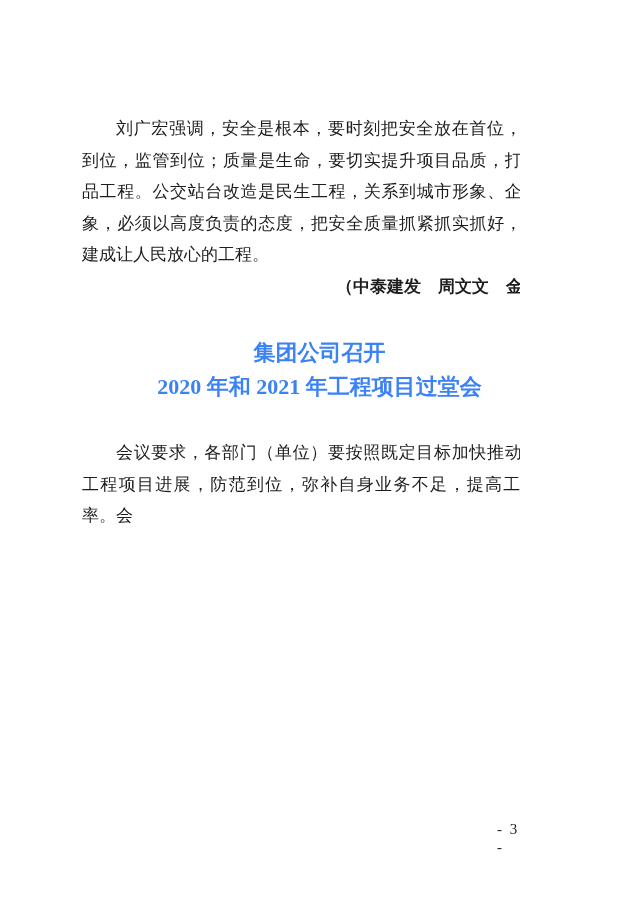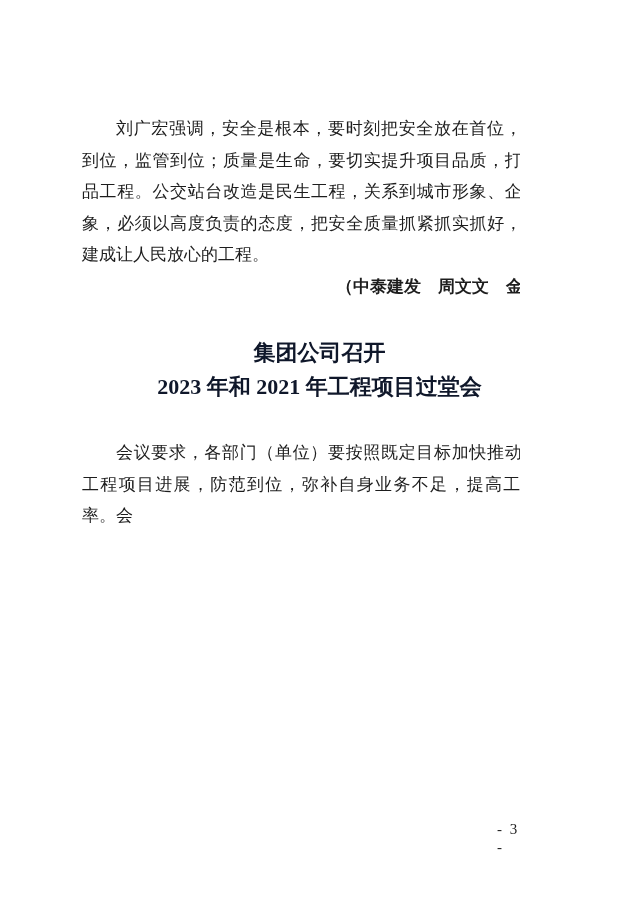--- a/index.html
+++ b/index.html
@@ -35,21 +35,21 @@
     line-height: 31.5px;
     text-align: right;
     font-weight: bold;
   }
   .doc-title {
     margin: 34px 0 0 0;
     font-size: 22px;
     font-weight: bold;
     line-height: 34px;
     text-align: center;
-    color: #0f172a;
+    color: #3b82f6;
   }
   .body-block {
     margin-top: 33px;
   }
   .page-number {
     position: absolute;
     top: 820px;
     left: 497px;
     font-size: 15px;
     line-height: 18px;
@@ -62,21 +62,21 @@
 
 <div class="page">
   <div class="content">
 
     <p class="para">刘广宏强调，安全是根本，要时刻把安全放在首位，防范到位，监管到位；质量是生命，要切实提升项目品质，打造精品工程。公交站台改造是民生工程，关系到城市形象、企业形象，必须以高度负责的态度，把安全质量抓紧抓实抓好，真正建成让人民放心的工程。</p>
 
     <p class="byline">（中泰建发　周文文　金月）</p>
 
     <h1 class="doc-title">
       <span style="display:block">集团公司召开</span>
-      <span style="display:block">2023 年和 2021 年工程项目过堂会</span>
+      <span style="display:block">2020 年和 2021 年工程项目过堂会</span>
     </h1>
 
     <div class="body-block">
 
 
       <p class="para">会议要求，各部门（单位）要按照既定目标加快推动重点工程项目进展，防范到位，弥补自身业务不足，提高工作效率。会</p>
     </div>
 
   </div>
 

